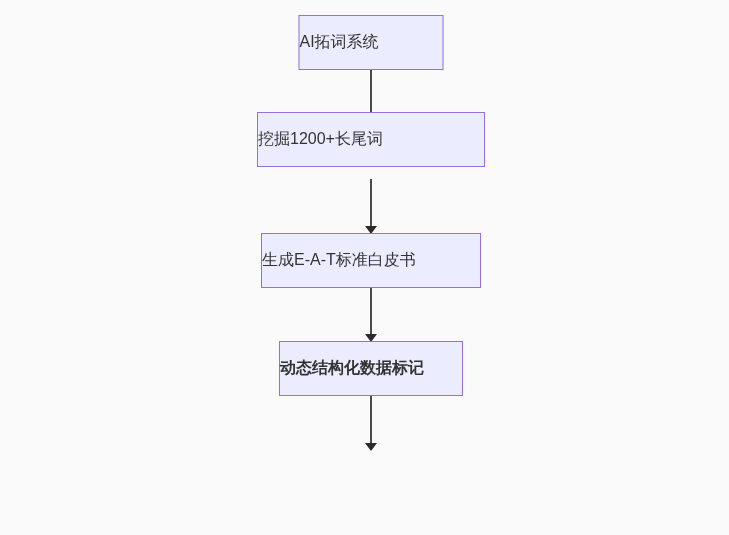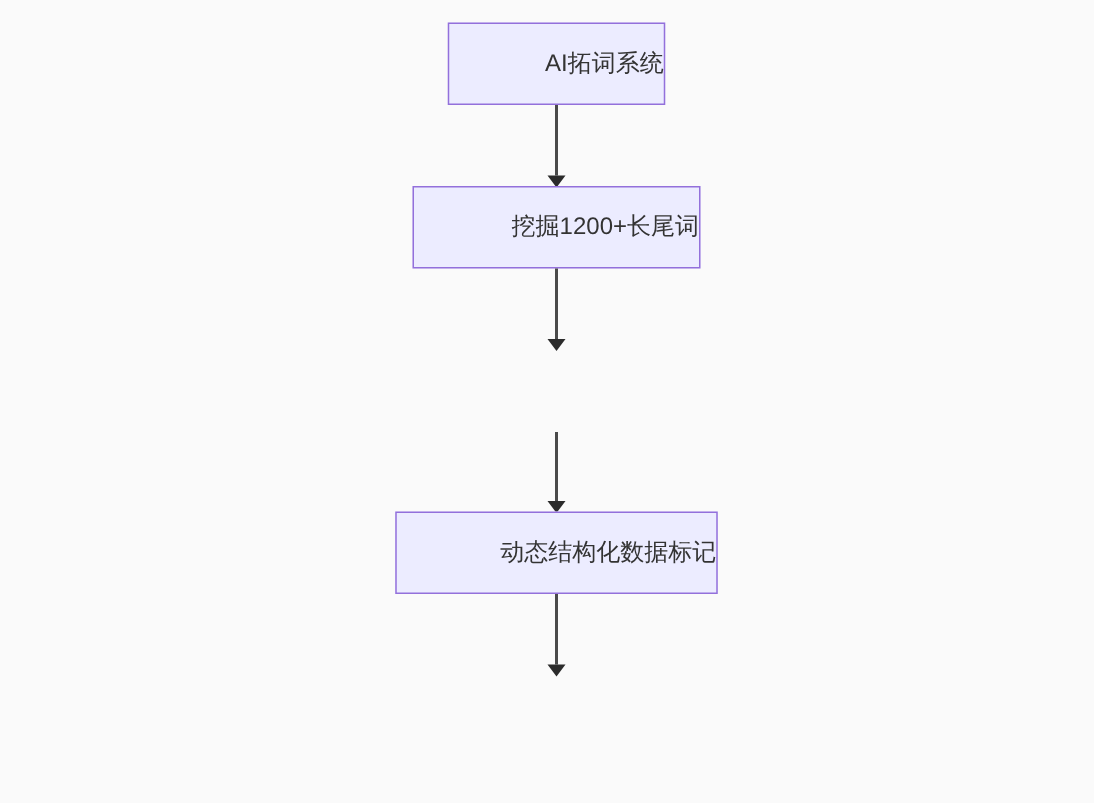--- a/index.html
+++ b/index.html
@@ -18,29 +18,29 @@
     position: absolute;
     left: 371px;
     transform: translateX(-50%);
     height: 55px;
     background: #ECECFF;
     border: 1px solid #9370DB;
     color: #333333;
     font-size: 16px;
     display: flex;
     align-items: center;
-    justify-content: flex-end;
+    justify-content: flex-start;
     box-sizing: border-box;
     white-space: nowrap;
     text-align: center;
   }
   .node.n1 { top: 15px;  width: 145px; }
-  .node.n2 { top: 124px; width: 192px; padding-left: 24px; }
+  .node.n2 { top: 112px; width: 228px; }
   .node.n3 { top: 233px; width: 220px; }
-  .node.n4 { top: 341px; width: 215px; }
+  .node.n4 { top: 341px; width: 184px; font-weight: bold; }
   .node.n5 { top: 450px; width: 230px; }
 
   .arrow {
     position: absolute;
     left: 370px;
     width: 2px;
     background: #4a4a4a;
   }
   .arrow.a1 { top: 70px;  height: 47px; }
   .arrow.a2 { top: 179px; height: 47px; }
@@ -70,20 +70,23 @@
   </div>
 
   <div class="arrow a1"></div>
 
   <div class="node n2">
     <span>挖掘1200+长尾词</span>
   </div>
 
   <div class="arrow a2"></div>
 
+  <div class="node n3">
+    <span>生成E-A-T标准白皮书</span>
+  </div>
 
   <div class="arrow a3"></div>
 
   <div class="node n4">
     <span>动态结构化数据标记</span>
   </div>
 
   <div class="arrow a4"></div>
 
 

